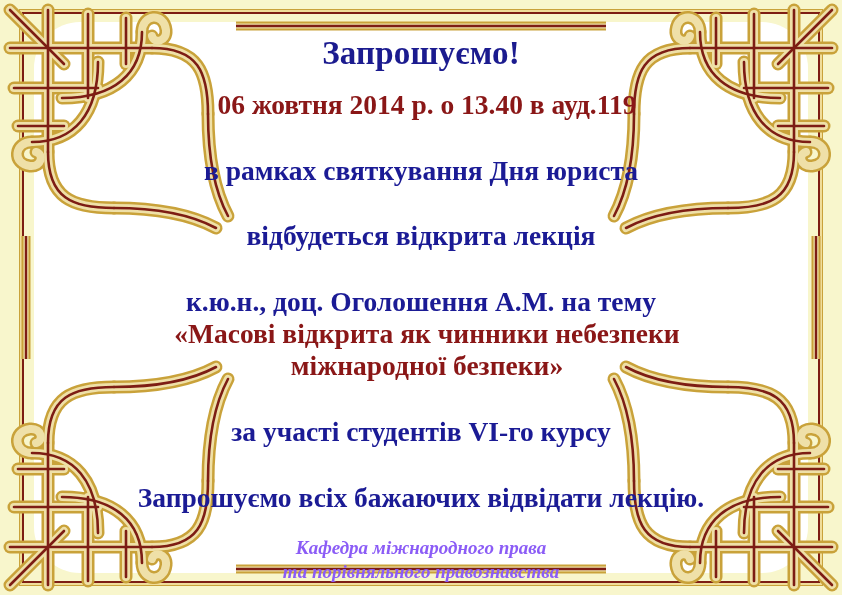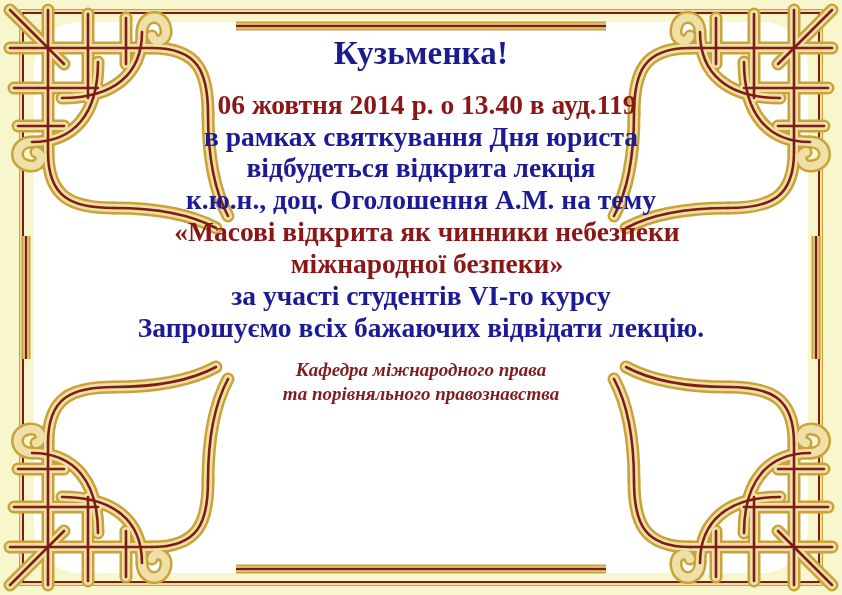--- a/index.html
+++ b/index.html
@@ -62,25 +62,25 @@
     margin:14px 0 18px 0;
     letter-spacing:.2px;
   }
   .line{
     font-weight:bold;
     line-height:1.16;
     font-size:26.5px;
     white-space:nowrap;
   }
   .red{ color:#8a1717;padding-left:12px; }
-  .blue{ color:#1b1b95; }
+  .blue{ color:#1b1b95;margin-top:34px; }
   .big{ font-size:27.5px; }
   .signature{
-    margin-top:14px;
-    color:#7f1d1d;
+    margin-top:22px;
+    color:#8b5cf6;
     font-style:italic;
     font-weight:bold;
     font-size:19px;
     line-height:1.25;
   }
 </style>
 </head>
 <body>
 
 <div id="poster">
@@ -177,21 +177,21 @@
     <g transform="translate(2,593) scale(1,-1)">
         <use href="#corner"></use>
       </g>
     <g transform="translate(840,593) scale(-1,-1)">
         <use href="#corner"></use>
       </g>
   </svg>
 
   <div class="content">
 
-    <div class="title">Кузьменка!</div>
+    <div class="title">Запрошуємо!</div>
 
     <div class="line big red">06 жовтня 2014 р. о 13.40 в ауд.119</div>
     <div class="line big blue">в рамках святкування Дня юриста</div>
     <div class="line big blue">відбудеться відкрита лекція</div>
     <div class="line big blue">к.ю.н., доц. Оголошення А.М. на тему</div>
     <div class="line big red">«Масові відкрита як чинники небезпеки</div>
     <div class="line big red">міжнародної безпеки»</div>
     <div class="line big blue">за участі студентів VI-го курсу</div>
     <div class="line big blue">Запрошуємо всіх бажаючих відвідати лекцію.</div>
 

